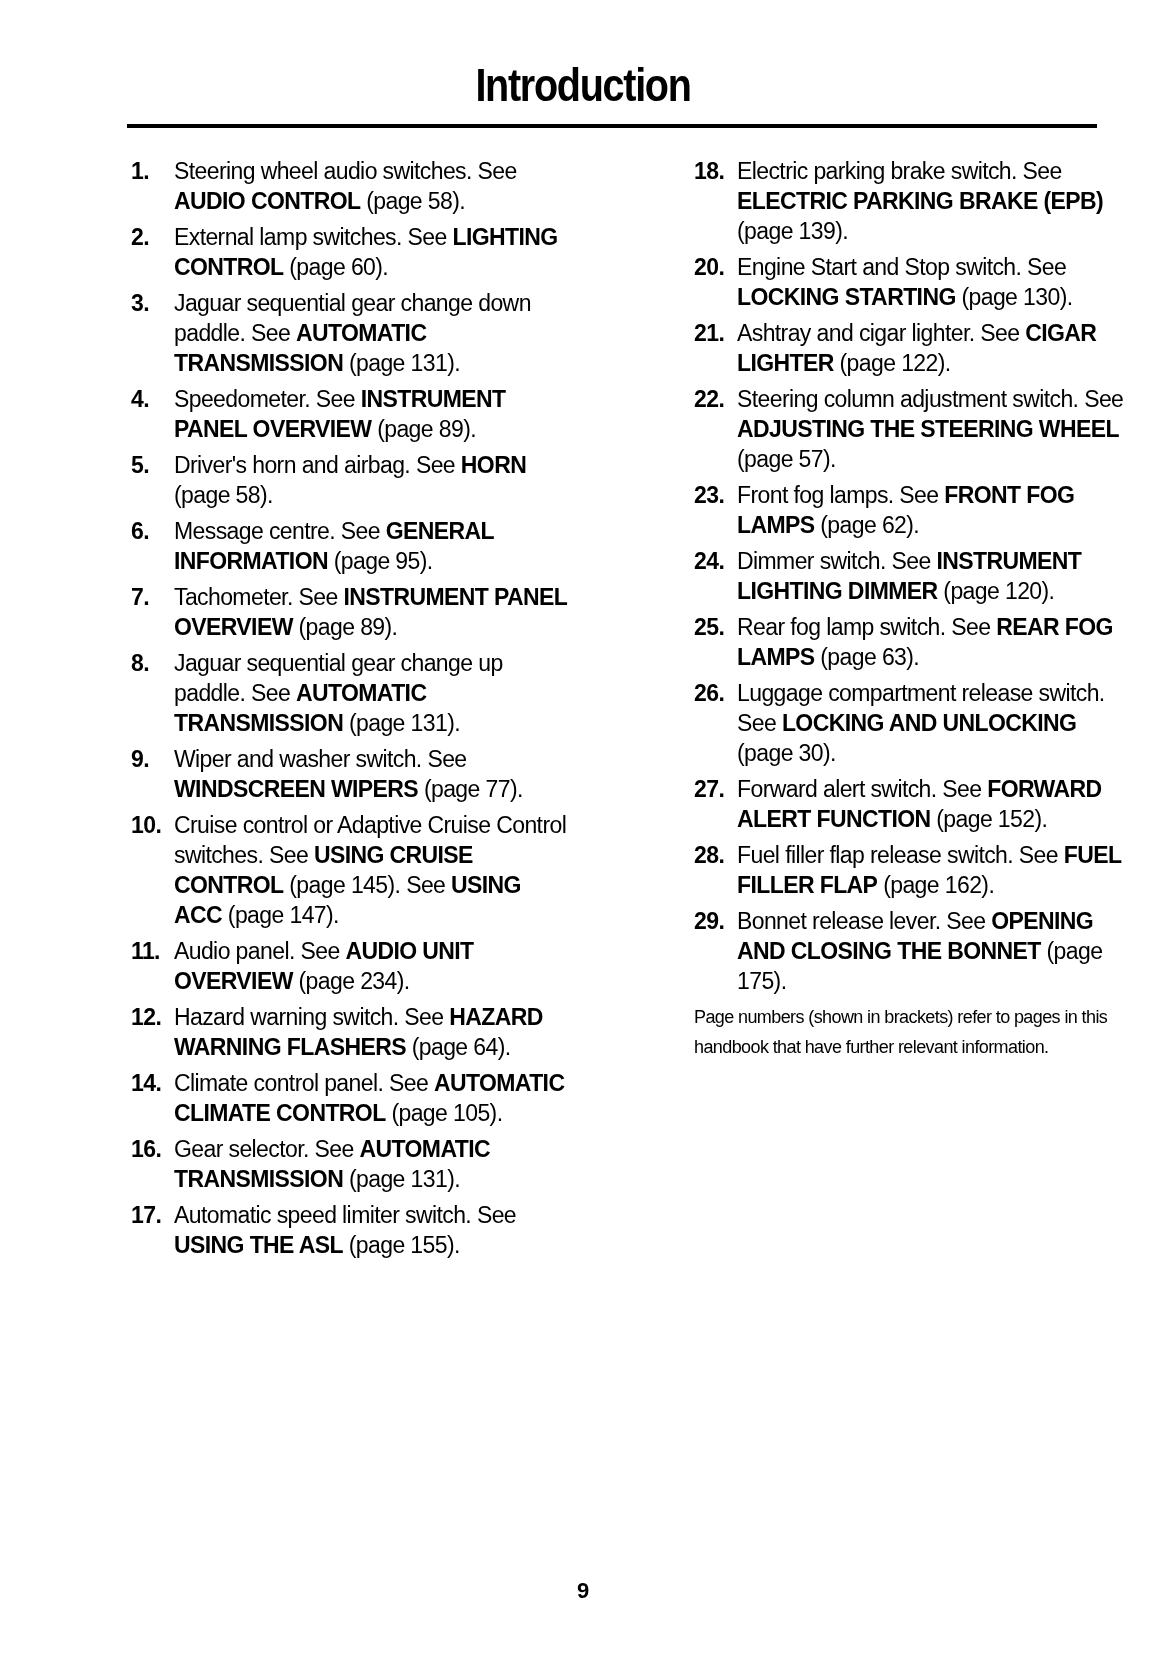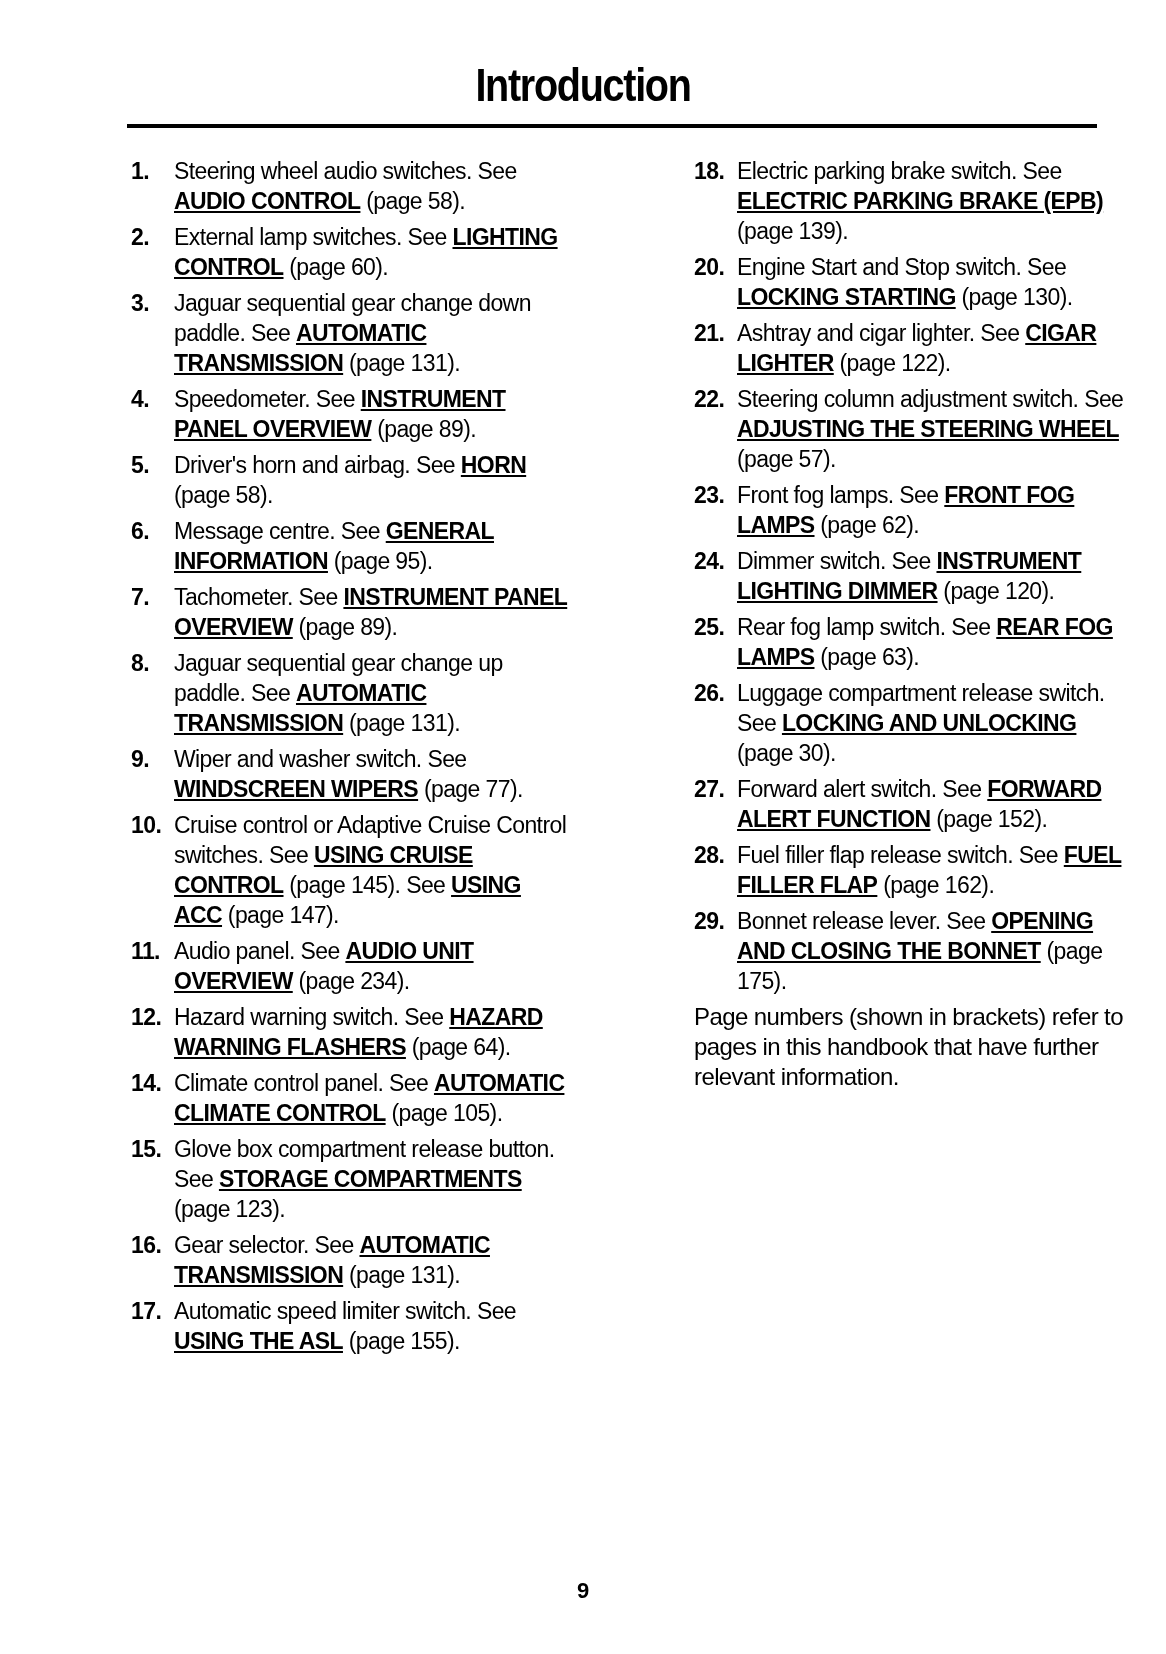--- a/index.html
+++ b/index.html
@@ -21,23 +21,23 @@
   .col-left { left: 131px; }
   .col-right { left: 666px; margin-left: 28px; }
   .item {
     display: flex; font-size: 23px; line-height: 30px; margin-bottom: 6px;
     letter-spacing: -0.6px;
   }
   .num {
     flex: 0 0 43px; font-weight: bold;
   }
   .text { flex: 1; }
-  .text b { font-weight: bold; text-decoration: underline; }
+  .text b { font-weight: bold; }
   .note {
-    font-size: 24px; line-height: 30px; letter-spacing: -0.6px; margin-top: 4px;
+    font-size: 18px; line-height: 30px; letter-spacing: -0.6px; margin-top: 4px;
   }
   .page-num {
     position: absolute; top: 1578px; left: 0; width: 1166px; text-align: center;
     font-size: 22px; font-weight: bold;
   }
 </style>
 </head>
 <body>
 
 <div class="title">Introduction</div>
@@ -90,24 +90,20 @@
     </div>
     <div class="item">
       <span class="num">12.</span>
       <span class="text"><span>Hazard warning switch. See </span><b>HAZARD WARNING FLASHERS</b><span> (page 64).</span></span>
     </div>
     <div class="item">
       <span class="num">14.</span>
       <span class="text"><span>Climate control panel. See </span><b>AUTOMATIC CLIMATE CONTROL</b><span> (page 105).</span></span>
     </div>
     <div class="item">
-      <span class="num">15.</span>
-      <span class="text"><span>Glove box compartment release button. See </span><b>STORAGE COMPARTMENTS</b><span> (page 123).</span></span>
-    </div>
-    <div class="item">
       <span class="num">16.</span>
       <span class="text"><span>Gear selector. See </span><b>AUTOMATIC TRANSMISSION</b><span> (page 131).</span></span>
     </div>
     <div class="item">
       <span class="num">17.</span>
       <span class="text"><span>Automatic speed limiter switch. See </span><b>USING THE ASL</b><span> (page 155).</span></span>
     </div>
   </div>
 <div class="col col-right" id="col-right">
 <div class="item">

